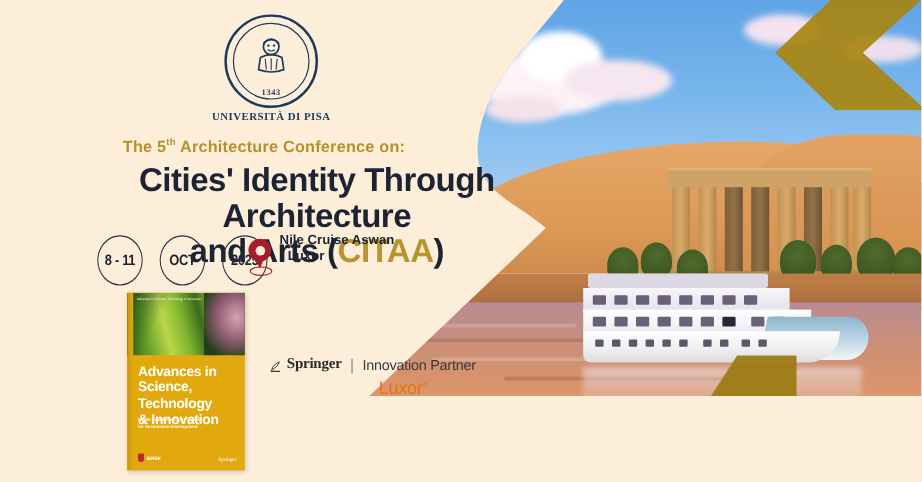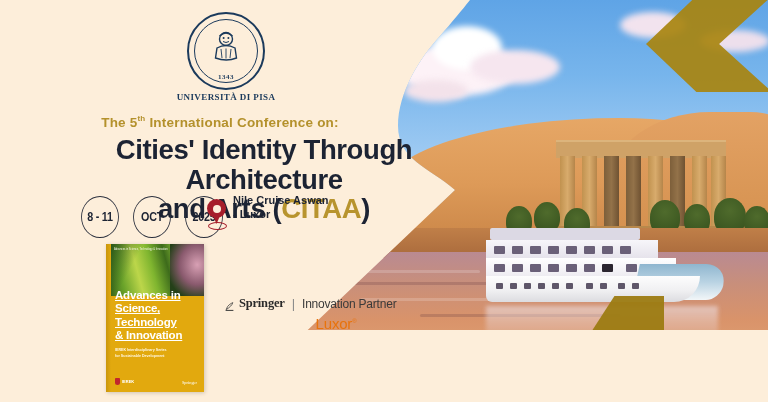--- a/index.html
+++ b/index.html
@@ -227,24 +227,23 @@
   }
   .book-eds{
     position:absolute;left:8px;top:4px;width:80px;
     font-size:2.6px;line-height:1.5;color:#f2f6e6;
   }
   .book-spine{
     position:absolute;left:0;top:0;width:5px;height:148px;
     background:linear-gradient(90deg,#c9950b,#e2a90e);
   }
   .book-title{
-    position:absolute;left:9px;top:45px;width:86px;
+    position:absolute;left:9px;top:60px;width:86px;
     font-size:11.5px;line-height:1.16;font-weight:bold;color:#ffffff;
     letter-spacing:-.2px;
-    text-decoration:underline;
   }
   .book-sub{
     position:absolute;left:9px;top:104px;width:80px;
     font-size:3.6px;line-height:1.6;color:#fff7e2;font-weight:bold;
   }
   .book-logo-l{
     position:absolute;left:9px;bottom:7px;font-size:4px;color:#fff;font-weight:bold;
     display:flex;align-items:center;gap:2px;
   }
   .book-logo-l .bdot{width:5px;height:7px;background:#c1272d;border-radius:1px 1px 3px 3px;display:inline-block;}
@@ -382,21 +381,21 @@
           <path d="M8.5 8 q6.5 -6 13 0" fill="none" stroke="#1b3a5c" stroke-width="1.4"></path>
           <path d="M6 20 q9 -5 18 0 l1.5 10 q-10 4 -21 0 Z" fill="none" stroke="#1b3a5c" stroke-width="1.4"></path>
           <path d="M10 21 l1 9 M15 20.5 l0 10 M20 21 l-1 9" stroke="#1b3a5c" stroke-width=".9" fill="none"></path>
         </svg>
         <div class="crest-year">1343</div>
       </div>
       <div class="pisa-name">UNIVERSITÀ DI PISA</div>
     </div>
 
     <div class="eyebrow">
-      <span>The 5</span><sup>th</sup><span> International Conference on:</span>
+      <span>The 5</span><sup>th</sup><span> Architecture Conference on:</span>
     </div>
 
     <div class="title">
       <div>Cities' Identity Through Architecture</div>
       <div>
         <span>and Arts (</span><span class="gold">CITAA</span><span>)</span>
       </div>
     </div>
 
     <div class="meta">

